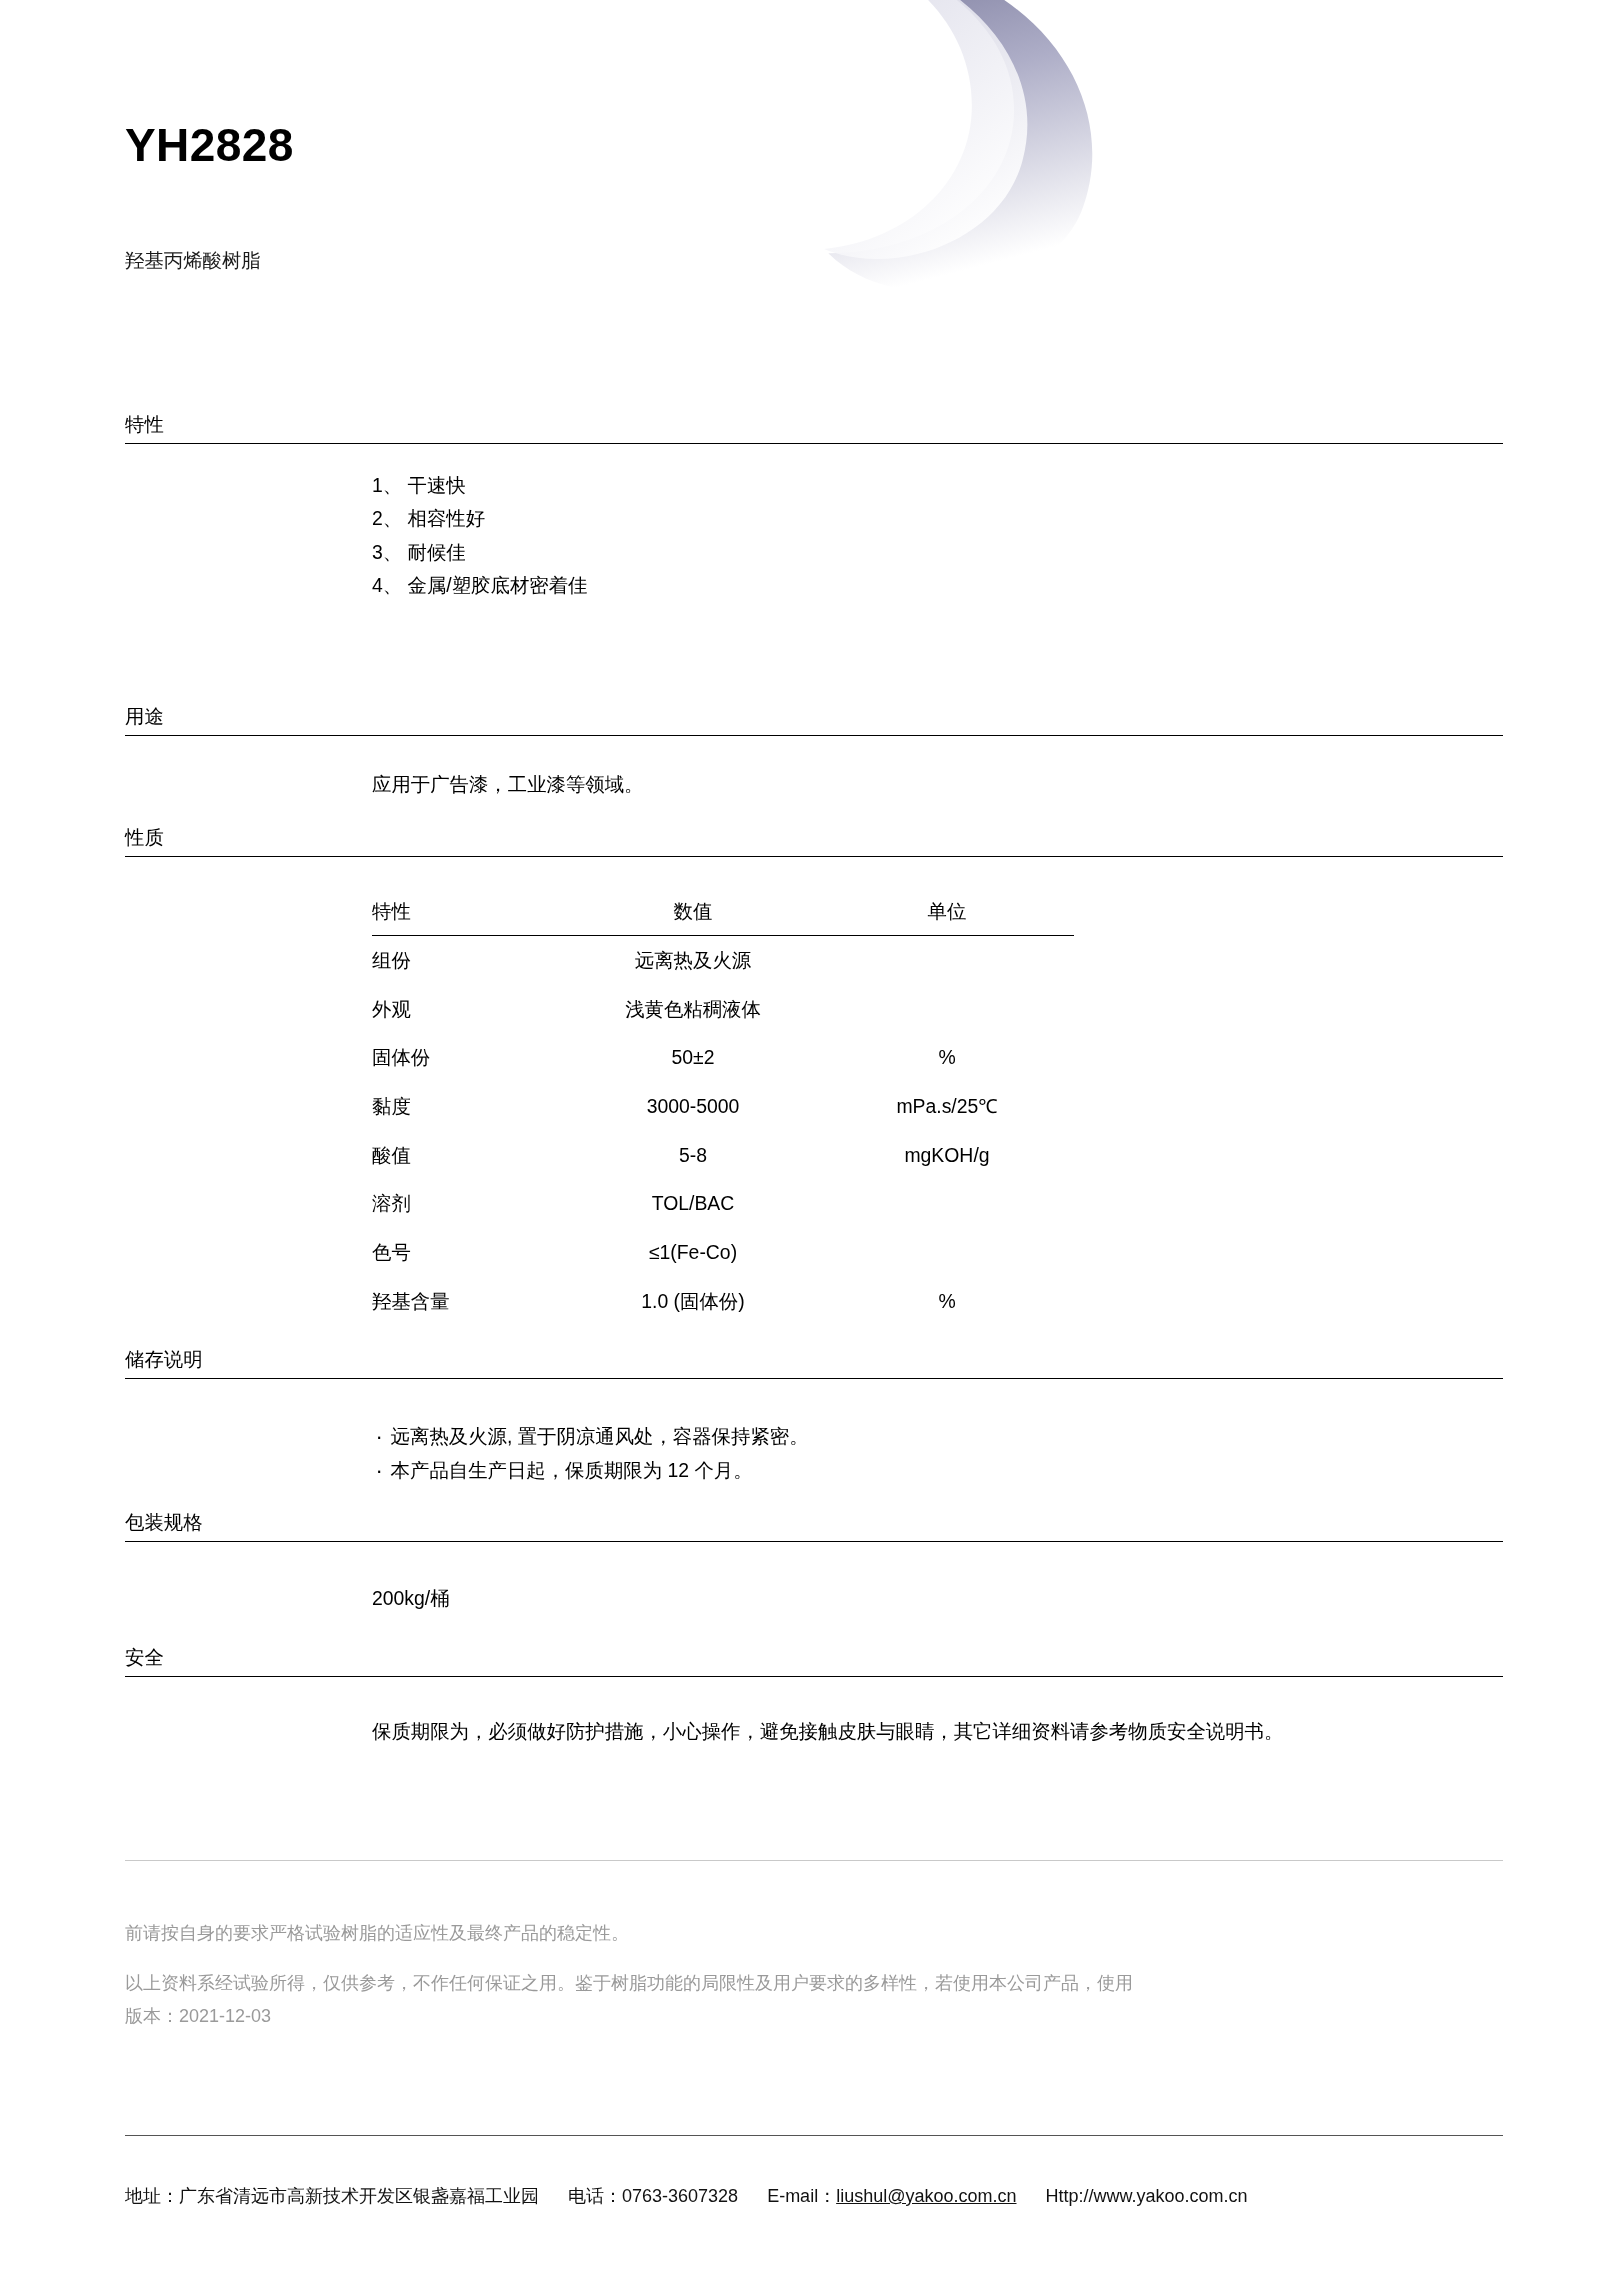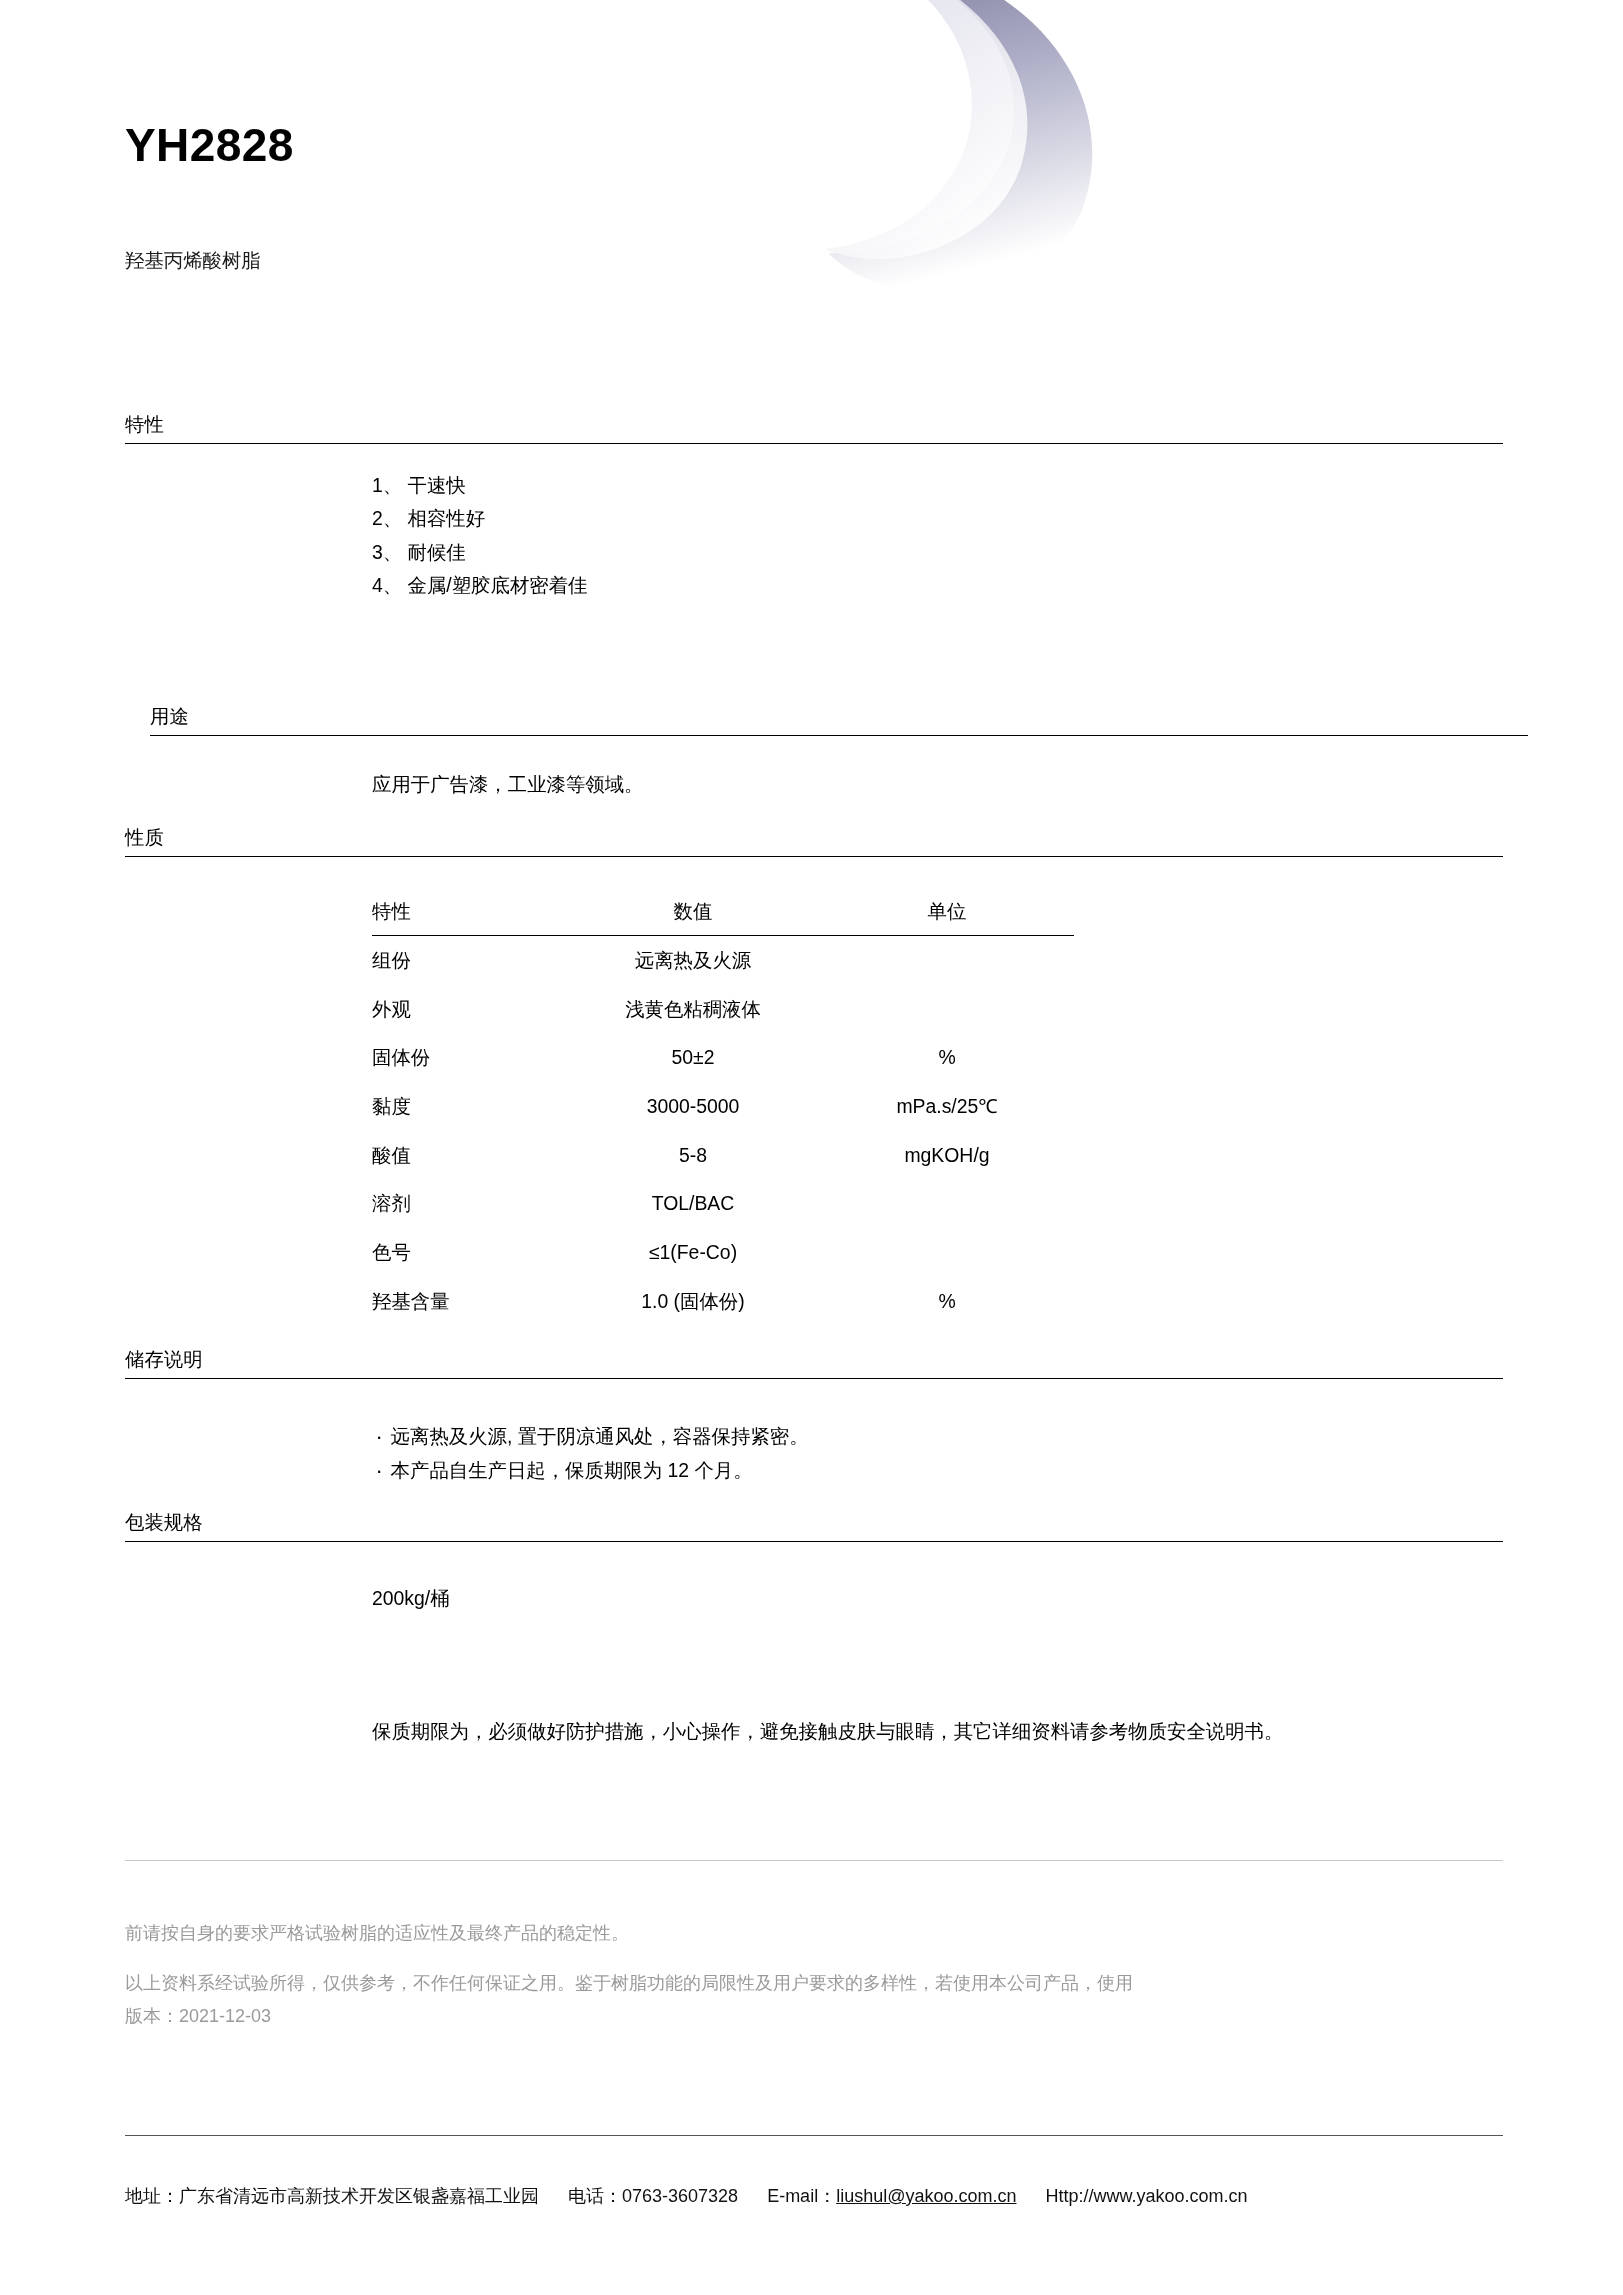--- a/index.html
+++ b/index.html
@@ -251,21 +251,21 @@
   </div>
   <div class="body-block" style="top:469px;">
     <ol class="features">
       <li>1、 干速快</li>
       <li>2、 相容性好</li>
       <li>3、 耐候佳</li>
       <li>4、 金属/塑胶底材密着佳</li>
     </ol>
   </div>
 
-  <div class="section-head" style="top:703px;margin-left:25px;">
+  <div class="section-head" style="top:703px;">
     <span class="label">用途</span>
     <div class="rule"></div>
   </div>
   <div class="body-block" style="top:769px;">应用于广告漆，工业漆等领域。</div>
 
   <div class="section-head" style="top:824px;">
     <span class="label">性质</span>
     <div class="rule"></div>
   </div>
 
@@ -333,20 +333,24 @@
       <li>本产品自生产日起，保质期限为 12 个月。</li>
     </ul>
   </div>
 
   <div class="section-head" style="top:1509px;">
     <span class="label">包装规格</span>
     <div class="rule"></div>
   </div>
   <div class="body-block" style="top:1583px;">200kg/桶</div>
 
+  <div class="section-head" style="top:1644px;">
+    <span class="label">安全</span>
+    <div class="rule"></div>
+  </div>
   <div class="body-block" style="top:1716px; width:1124px;">保质期限为，必须做好防护措施，小心操作，避免接触皮肤与眼睛，其它详细资料请参考物质安全说明书。</div>
 
   <div class="disclaimer-rule" style="top:1860px;"></div>
   <div class="disclaimer" style="top:1968px;">以上资料系经试验所得，仅供参考，不作任何保证之用。鉴于树脂功能的局限性及用户要求的多样性，若使用本公司产品，使用</div>
   <div class="disclaimer" style="top:1918px;">前请按自身的要求严格试验树脂的适应性及最终产品的稳定性。</div>
   <div class="version" style="top:2004px;">版本：2021-12-03</div>
 
   <div class="footer-rule" style="top:2135px;"></div>
   <div class="footer" style="top:2156px;margin-top:28px;">
     <span>地址：</span><span>广东省清远市高新技术开发区银盏嘉福工业园</span><span class="gap-md"></span><span>电话：</span><span>0763-3607328</span><span class="gap-md"></span><span>E-mail：</span><a href="#">liushul@yakoo.com.cn</a><span class="gap-md"></span><span>Http://www.yakoo.com.cn</span>

